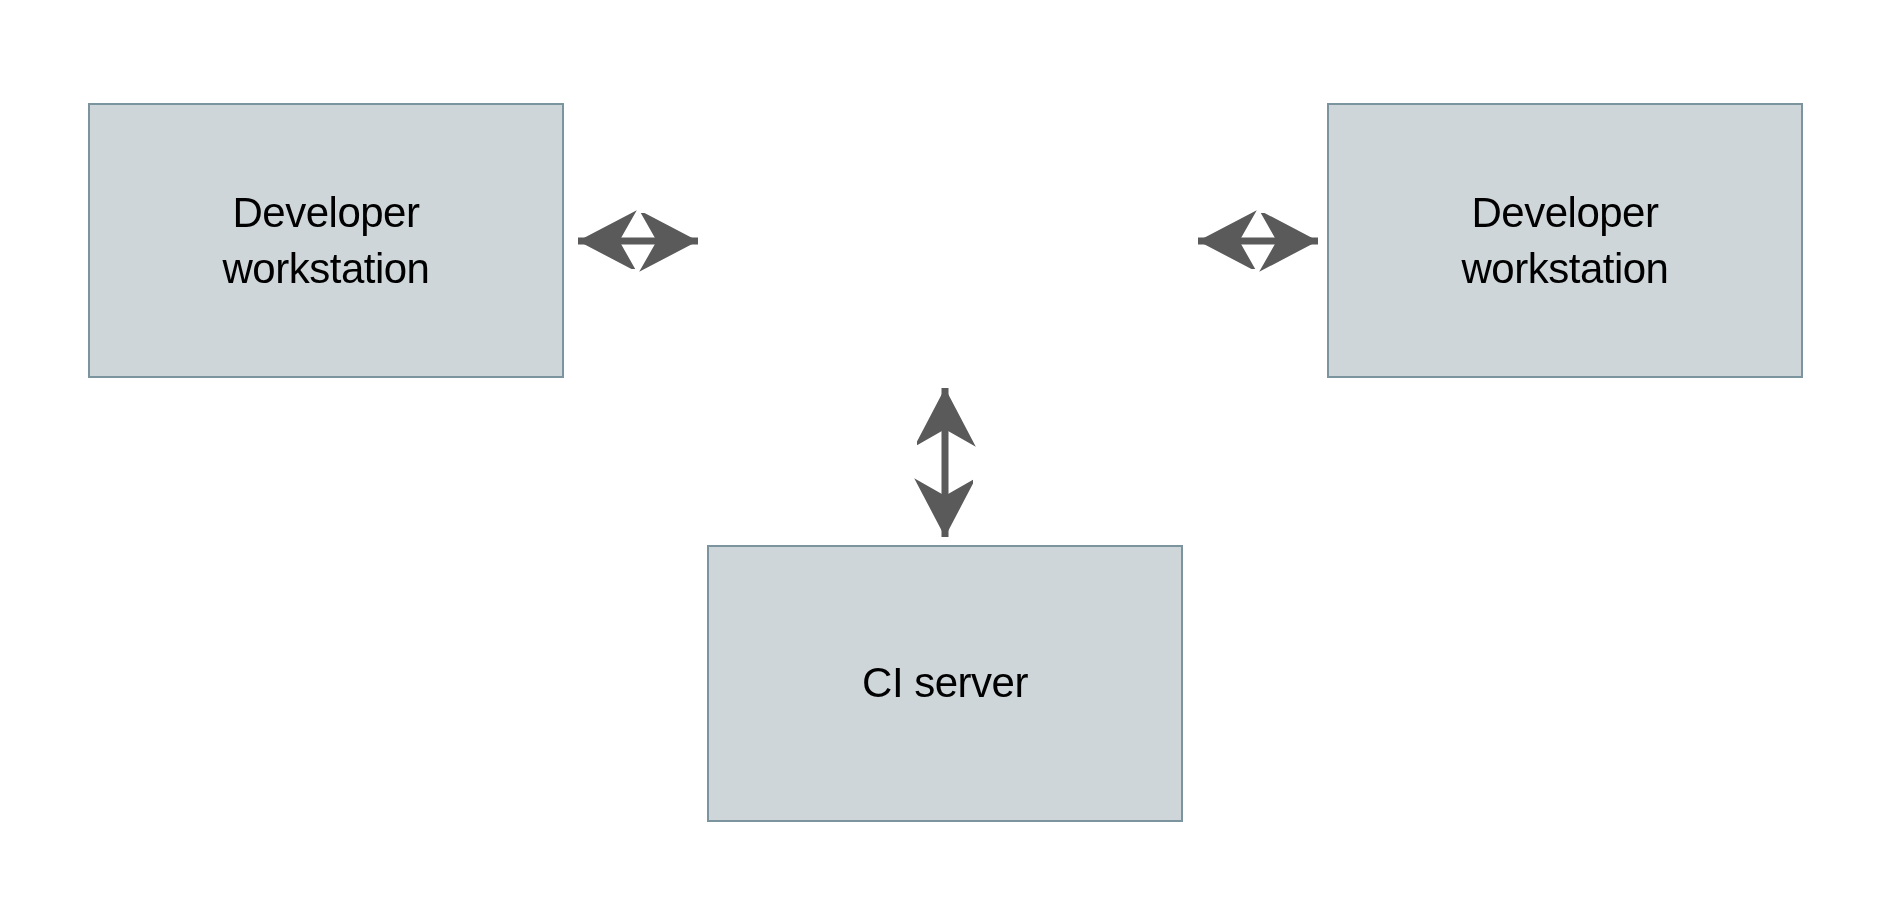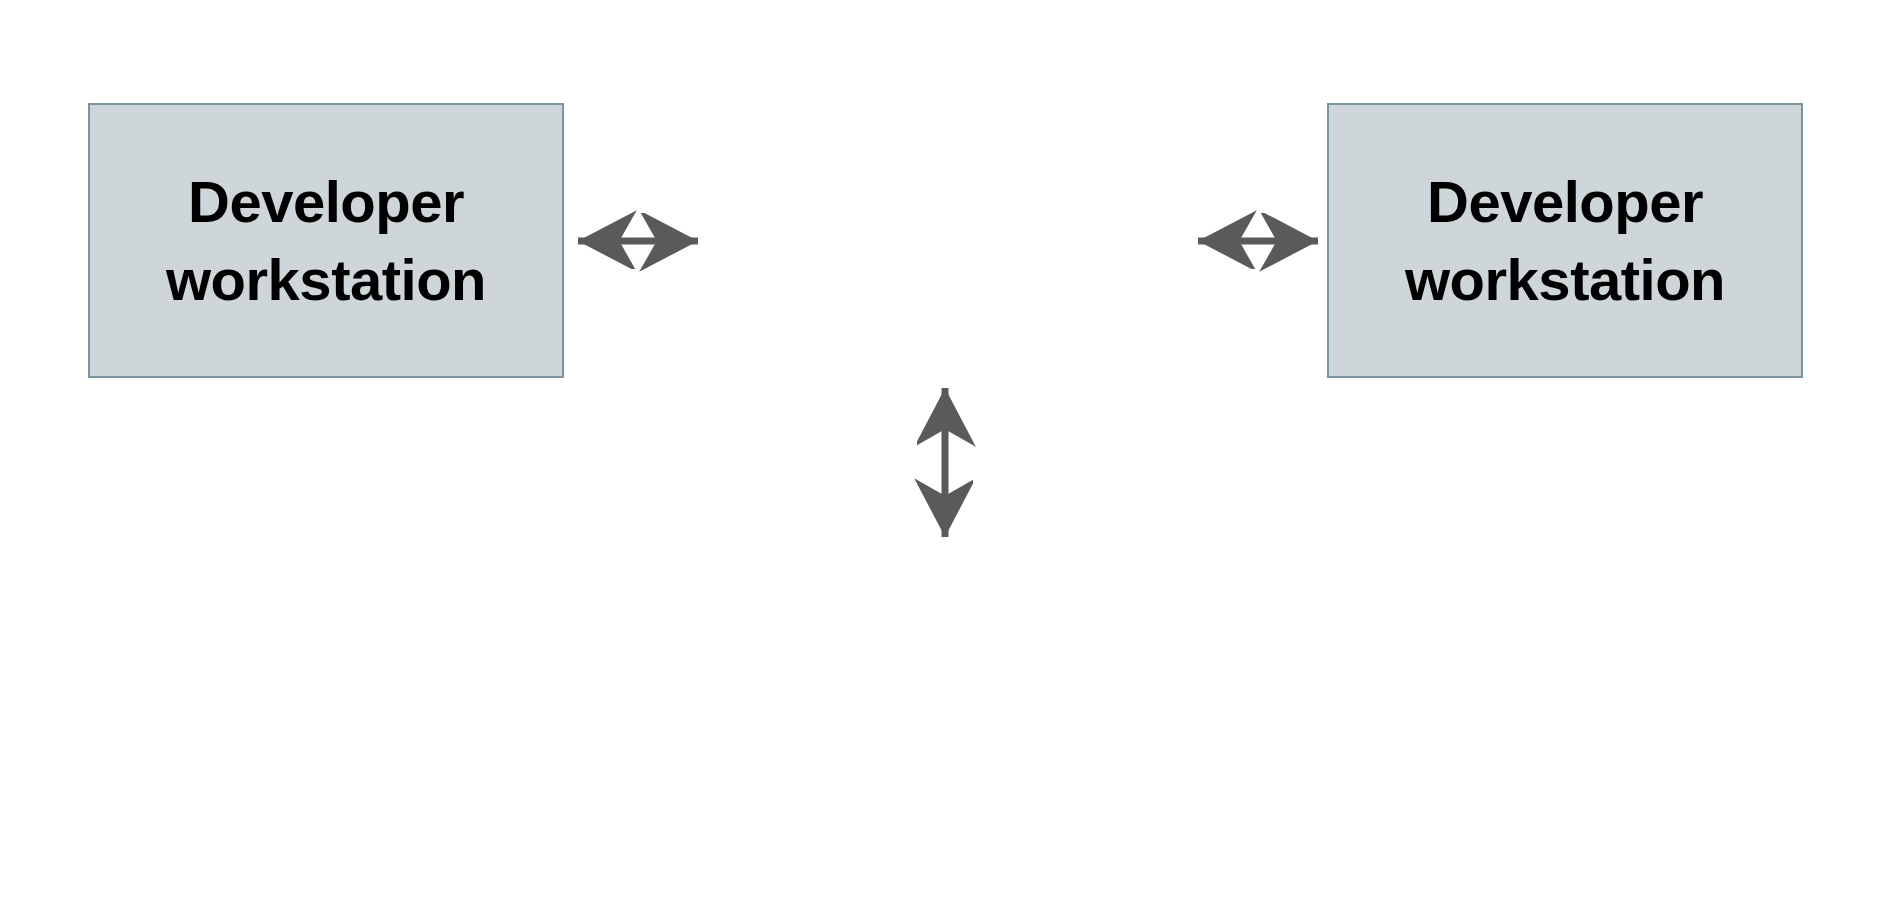--- a/index.html
+++ b/index.html
@@ -24,25 +24,25 @@
     box-sizing: border-box;
     background: #ced6da;
     border: 2px solid #7b949e;
     display: flex;
     align-items: center;
     justify-content: center;
     text-align: center;
   }
   .node-label {
     font-family: "Liberation Sans", sans-serif;
-    font-size: 58px;
+    font-size: 42px;
     line-height: 1.33;
     color: #000000;
     letter-spacing: -0.5px;
-    font-weight: 700;
+    font-weight: 400;
     padding: 0 10px;
     white-space: pre-line;
   }
   .node-label.single-line {
     line-height: 1.2;
   }
   .connector-layer {
     position: absolute;
     left: 0;
     top: 0;
@@ -85,14 +85,17 @@
     <div class="node-label">Developer
 workstation</div>
   </div>
 
 
   <div class="node-box" style="left:1327px; top:103px; width:476px; height:275px;">
     <div class="node-label">Developer
 workstation</div>
   </div>
 
+  <div class="node-box" style="left:707px; top:545px; width:476px; height:277px;">
+    <div class="node-label single-line">CI server</div>
+  </div>
 
 </div>
 
 </body></html>

